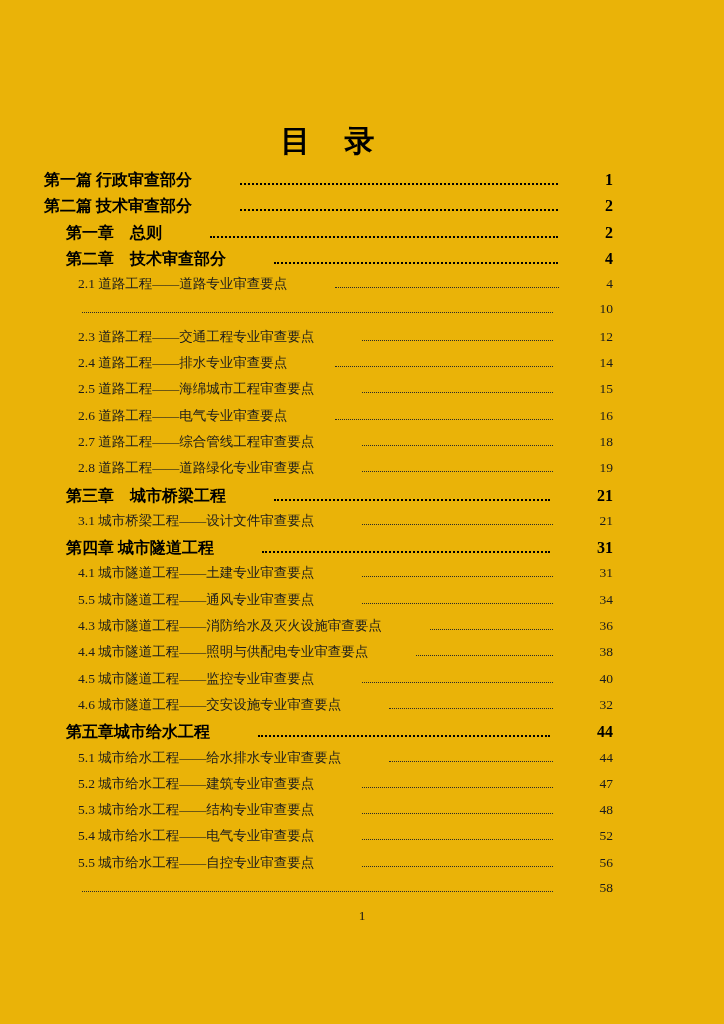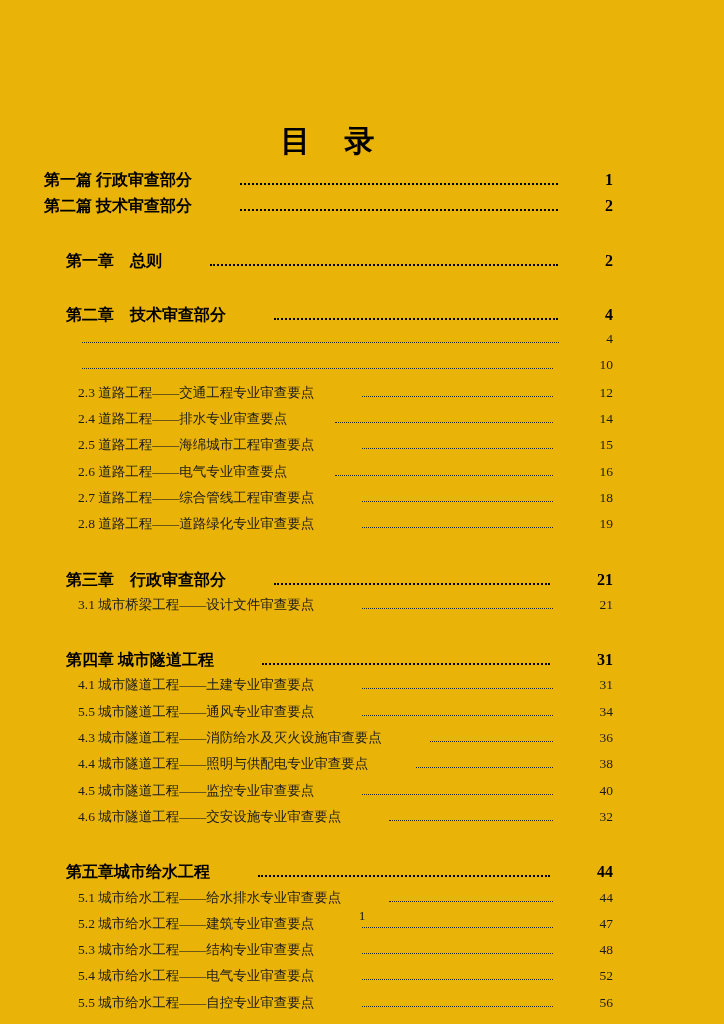--- a/index.html
+++ b/index.html
@@ -56,21 +56,20 @@
     font-size: 16px;
     color: #000000;
     padding-left: 0;
   }
   
   .level-2 {
     font-weight: bold;
     font-size: 16px;
     color: #000000;
     padding-left: 22px;
-    margin-top: 28px;
   }
   
   .level-3 {
     font-weight: normal;
     font-size: 13.5px;
     color: #1c1c1c;
     padding-left: 34px;
   }
   .level-3 .toc-leader {
     border-bottom-width: 1.6px;
@@ -109,20 +108,21 @@
         <span class="toc-label">第一章　总则</span>
         <span class="toc-leader"></span>
         <span class="toc-pagenum">2</span>
       </div>
       <div class="toc-row level-2">
         <span class="toc-label">第二章　技术审查部分</span>
         <span class="toc-leader"></span>
         <span class="toc-pagenum">4</span>
       </div>
       <div class="toc-row level-3">
+        <span class="toc-label">2.1 道路工程——道路专业审查要点</span>
         <span class="toc-leader"></span>
         <span class="toc-pagenum">4</span>
       </div>
       <div class="toc-row level-3">
         <span class="toc-leader"></span>
         <span class="toc-pagenum">10</span>
       </div>
       <div class="toc-row level-3">
         <span class="toc-label">2.3 道路工程——交通工程专业审查要点</span>
         <span class="toc-leader"></span>
@@ -147,21 +147,21 @@
         <span class="toc-label">2.7 道路工程——综合管线工程审查要点</span>
         <span class="toc-leader"></span>
         <span class="toc-pagenum">18</span>
       </div>
       <div class="toc-row level-3">
         <span class="toc-label">2.8 道路工程——道路绿化专业审查要点</span>
         <span class="toc-leader"></span>
         <span class="toc-pagenum">19</span>
       </div>
       <div class="toc-row level-2">
-        <span class="toc-label">第三章　行政审查部分</span>
+        <span class="toc-label">第三章　城市桥梁工程</span>
         <span class="toc-leader"></span>
         <span class="toc-pagenum">21</span>
       </div>
       <div class="toc-row level-3">
         <span class="toc-label">3.1 城市桥梁工程——设计文件审查要点</span>
         <span class="toc-leader"></span>
         <span class="toc-pagenum">21</span>
       </div>
       <div class="toc-row level-2">
         <span class="toc-label">第四章 城市隧道工程</span>

